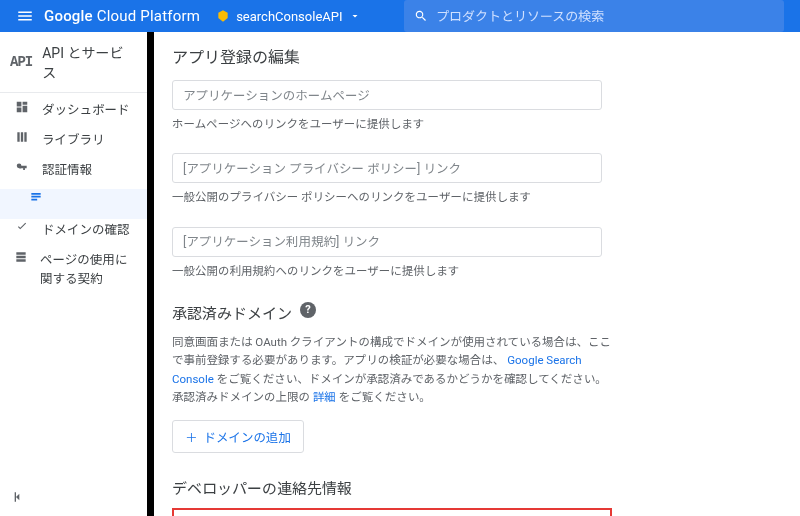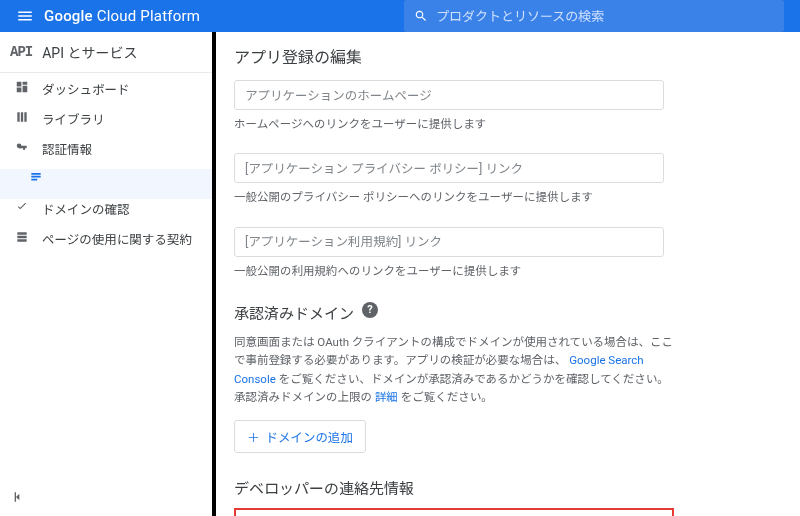--- a/index.html
+++ b/index.html
@@ -13,21 +13,21 @@
   .logo b { font-weight: 500; }
   .project-picker { display: flex; align-items: center; gap: 6px; font-size: 13px; padding: 0 6px; cursor: pointer; }
   .proj-icon svg { fill: #fbbc04; }
   .proj-caret svg { fill: #fff; }
   .searchbox { flex: 0 0 380px; height: 32px; margin-left: auto; background: #3b82e8; border-radius: 3px; display: flex; align-items: center; gap: 8px; padding: 0 10px; color: #c9dbff; }
   .searchbox input { background: transparent; border: none; outline: none; color: #e8f0fe; font-size: 13px; width: 100%; }
   .searchbox input::placeholder { color: #cfe0ff; }
 
   
   .shell { display: flex; height: calc(516px - 32px); }
-  .sidebar { width: 216px; border-right: 4px solid #000000; display: flex; flex-direction: column; }
+  .sidebar { width: 154px; border-right: 7px solid #000000; display: flex; flex-direction: column; }
   .side-title { display: flex; align-items: center; gap: 10px; padding: 10px 12px 10px 10px; border-bottom: 1px solid #e8eaed; }
   .api-glyph { font-family: "Courier New", monospace; font-weight: 700; font-size: 14px; letter-spacing: -1px; color: #5f6368; }
   .side-title-text { font-size: 14px; color: #3c4043; }
   .side-nav { padding-top: 6px; flex: 1; }
   .nav-item { display: flex; align-items: flex-start; gap: 12px; height: 30px; padding: 0 12px 0 14px; font-size: 12.5px; color: #3c4043; cursor: pointer; }
   .nav-item .nicon { width: 16px; height: 16px; display: inline-flex; align-items: center; justify-content: center; }
   .nav-item .nicon svg { fill: #5f6368; }
   .nav-item.selected { color: #1a73e8; background: #f1f6ff; }
   .nav-item.selected .nicon svg { fill: #1a73e8; }
   .nav-item.indent { padding-left: 28px; }
@@ -57,20 +57,33 @@
 <div class="topbar">
   <span class="menu-icon">
     <svg width="18" height="18" viewBox="0 0 24 24">
         <path d="M3 6h18v2H3zm0 5h18v2H3zm0 5h18v2H3z"></path>
       </svg>
   </span>
   <span class="logo">
     <b>Google</b>
     <span>Cloud Platform</span>
   </span>
+  <span class="project-picker">
+    <span class="proj-icon">
+      <svg width="14" height="14" viewBox="0 0 24 24">
+          <path d="M12 2l8 4.6v9L12 22 4 15.6v-9z"></path>
+        </svg>
+    </span>
+    <span>searchConsoleAPI</span>
+    <span class="proj-caret">
+      <svg width="12" height="12" viewBox="0 0 24 24">
+          <path d="M7 10l5 5 5-5z"></path>
+        </svg>
+    </span>
+  </span>
   <div class="searchbox">
     <span class="search-icon">
       <svg width="14" height="14" viewBox="0 0 24 24">
           <path d="M15.5 14h-.8l-.3-.3a6.5 6.5 0 10-.7.7l.3.3v.8l5 5 1.5-1.5-5-5zm-6 0a4.5 4.5 0 110-9 4.5 4.5 0 010 9z"></path>
         </svg>
     </span>
     <input placeholder="プロダクトとリソースの検索" style="">
   </div>
 </div>
 

